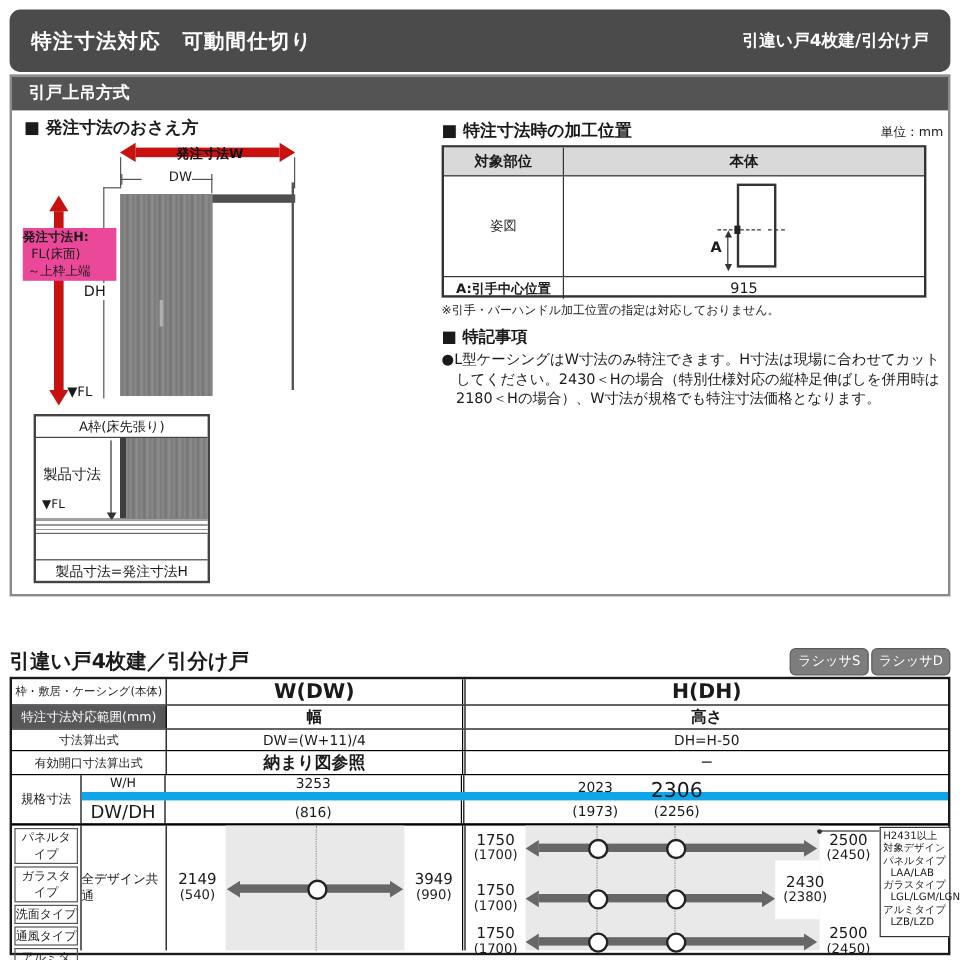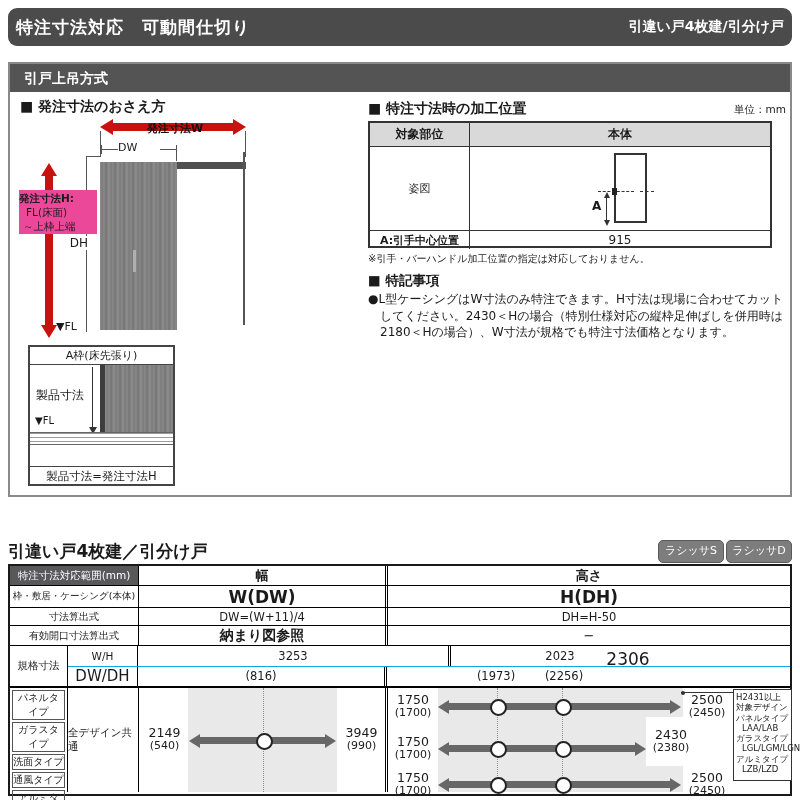--- a/index.html
+++ b/index.html
@@ -2,22 +2,22 @@
 <html><head>
 <meta charset="utf-8">
 <style>
   html,body{margin:0;padding:0;background:#fff;}
   body{font-family:"DejaVu Sans","Liberation Sans",sans-serif;color:#1a1a1a;}
   #page{position:relative;width:800px;height:800px;background:#fff;overflow:hidden;}
   .abs{position:absolute;box-sizing:border-box;}
   .ctr{text-align:center;}
   .b{font-weight:bold;}
   
-  .topbar{left:8px;top:8px;width:784px;height:38px;background:#4b4b4b;border-radius:9px;
-          display:flex;align-items:center;justify-content:space-between;padding:0 8px;color:#fff;}
+  .topbar{left:8px;top:8px;width:784px;height:52px;background:#4b4b4b;border-radius:9px;
+          display:flex;align-items:center;justify-content:space-between;padding:0 18px;color:#fff;}
   .topbar .tl{font-size:17px;font-weight:bold;letter-spacing:1px;}
   .topbar .tr{font-size:14px;font-weight:bold;}
   
   .sec1{left:8px;top:62px;width:784px;height:435px;border:2px solid #8a8a8a;background:#fff;}
   .sec1head{left:0;top:0;width:780px;height:28px;background:#545454;color:#fff;font-size:14px;
             font-weight:bold;line-height:28px;padding-left:14px;}
   .dtitle{font-size:14px;font-weight:bold;}
   
   .vline{position:absolute;width:1px;background:#555;box-sizing:border-box;}
   .hline{position:absolute;height:1px;background:#555;box-sizing:border-box;}
@@ -91,21 +91,21 @@
   <div class="harrow red" style="left:100px;top:119px;width:146px;height:16px;">
     <i class="hd l"></i>
       <i class="sh"></i>
       <i class="hd r"></i>
   </div>
   <div class="abs b" style="left:120px;top:121px;width:110px;font-size:11px;text-align:center;color:#111;">発注寸法W</div>
 
   <div class="hline" style="left:101px;top:149px;width:76px;"></div>
   <div class="vline" style="left:101px;top:145px;height:9px;"></div>
   <div class="vline" style="left:176px;top:145px;height:16px;"></div>
-  <div class="abs" style="left:118px;top:141px;width:42px;background:#fff;font-size:11px;text-align:left;">DW</div>
+  <div class="abs" style="left:118px;top:141px;width:42px;background:#fff;font-size:11px;text-align:right;">DW</div>
 
   <div class="abs" style="left:100px;top:162px;width:146px;height:7px;background:#4f4f4f;"></div>
   <div class="abs wood" style="left:100px;top:162px;width:77px;height:168px;"></div>
   <div class="abs" style="left:133px;top:250px;width:3px;height:22px;background:#b0b0b0;"></div>
   <div class="vline" style="left:243px;top:152px;height:173px;width:2px;"></div>
 
   <div class="hline" style="left:86px;top:156px;width:14px;"></div>
   <div class="vline" style="left:86px;top:156px;height:176px;"></div>
   <div class="abs" style="left:64px;top:236px;width:30px;background:#fff;font-size:12px;text-align:center;">DH</div>
 
@@ -164,48 +164,48 @@
 
   <div class="abs b" style="left:368px;top:272px;font-size:13.5px;">■ 特記事項</div>
   <div class="abs" style="left:368px;top:291px;width:424px;font-size:12px;line-height:16.5px;padding-left:12px;text-indent:-12px;">●L型ケーシングはW寸法のみ特注できます。H寸法は現場に合わせてカットしてください。2430＜Hの場合（特別仕様対応の縦枠足伸ばしを併用時は2180＜Hの場合）、W寸法が規格でも特注寸法価格となります。</div>
 
   <div class="abs b" style="left:8px;top:540px;font-size:17px;">引違い戸4枚建／引分け戸</div>
   <div class="tag" style="left:658px;top:540px;">ラシッサS</div>
   <div class="tag" style="left:726px;top:540px;">ラシッサD</div>
 
   <div class="abs btable">
 
+    <div class="trow" style="height:22px;">
+      <div class="tc1" style="font-size:9.5px;">枠・敷居・ケーシング(本体)</div>
+      <div class="tc2 b" style="font-size:17px;">W(DW)</div>
+      <div class="tc3 b" style="font-size:17px;">H(DH)</div>
+    </div>
+
     <div class="trow" style="height:20px;">
       <div class="tc1 dark" style="font-size:10.5px;">特注寸法対応範囲(mm)</div>
       <div class="tc2 b" style="font-size:13px;">幅</div>
       <div class="tc3 b" style="font-size:13px;">高さ</div>
     </div>
 
-    <div class="trow" style="height:22px;">
-      <div class="tc1" style="font-size:9.5px;">枠・敷居・ケーシング(本体)</div>
-      <div class="tc2 b" style="font-size:17px;">W(DW)</div>
-      <div class="tc3 b" style="font-size:17px;">H(DH)</div>
-    </div>
-
     <div class="trow" style="height:18px;">
       <div class="tc1" style="font-size:10px;">寸法算出式</div>
       <div class="tc2" style="font-size:11.5px;">DW=(W+11)/4</div>
       <div class="tc3" style="font-size:11.5px;">DH=H-50</div>
     </div>
 
     <div class="trow" style="height:20px;">
       <div class="tc1" style="font-size:10px;">有効開口寸法算出式</div>
       <div class="tc2 b" style="font-size:14px;">納まり図参照</div>
       <div class="tc3" style="font-size:13px;">−</div>
     </div>
 
     <div class="trow" style="height:42px;border-bottom-width:2px;">
       <div style="width:58px;border-right:1px solid #000;box-sizing:border-box;display:flex;align-items:center;justify-content:center;font-size:10.5px;">規格寸法</div>
       <div style="flex:1;display:flex;flex-direction:column;">
-        <div style="display:flex;height:21px;border-bottom:1px solid #0ea5e9;box-sizing:border-box;gap:32px;">
+        <div style="display:flex;height:21px;border-bottom:7px solid #0ea5e9;box-sizing:border-box;">
           <div style="width:70px;border-right:1px solid #000;box-sizing:border-box;display:flex;align-items:center;justify-content:center;font-size:10.5px;">W/H</div>
           <div class="tc2" style="font-size:11.5px;">3253</div>
           <div class="tc3">
             <span class="abs ctr" style="left:79px;top:3px;width:60px;font-size:11.5px;">2023</span>
             <span class="abs ctr" style="left:144px;top:3px;width:66px;font-size:17px;">2306</span>
           </div>
         </div>
         <div style="display:flex;height:20px;">
           <div style="width:70px;border-right:1px solid #000;box-sizing:border-box;display:flex;align-items:center;justify-content:center;font-size:15px;">DW/DH</div>
           <div class="tc2" style="font-size:11.5px;">(816)</div>

